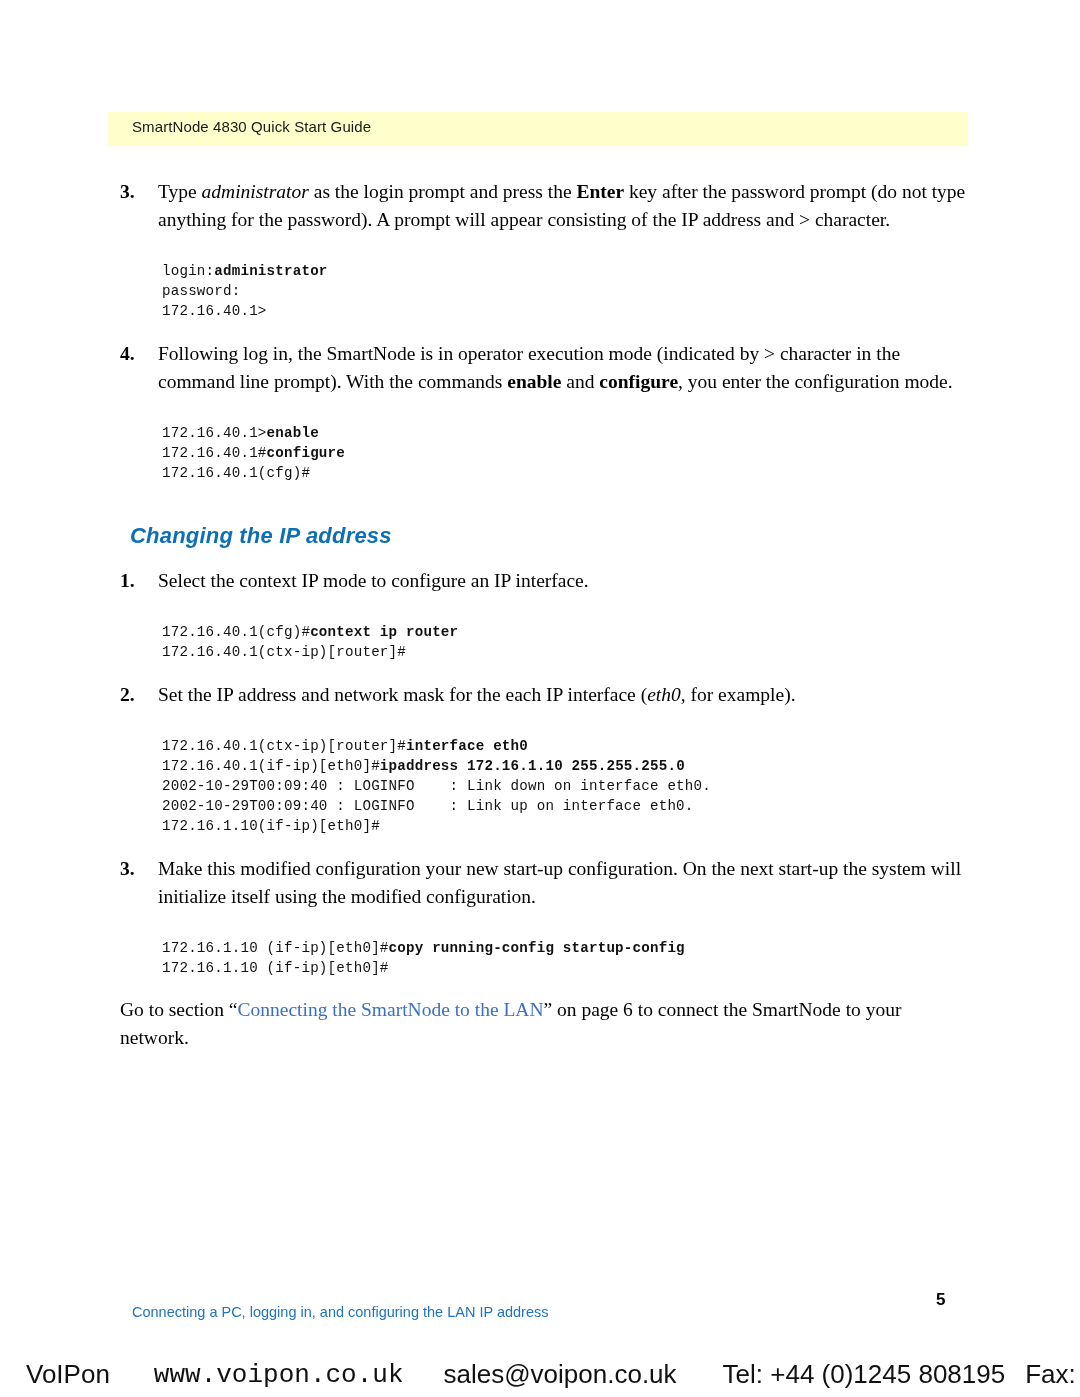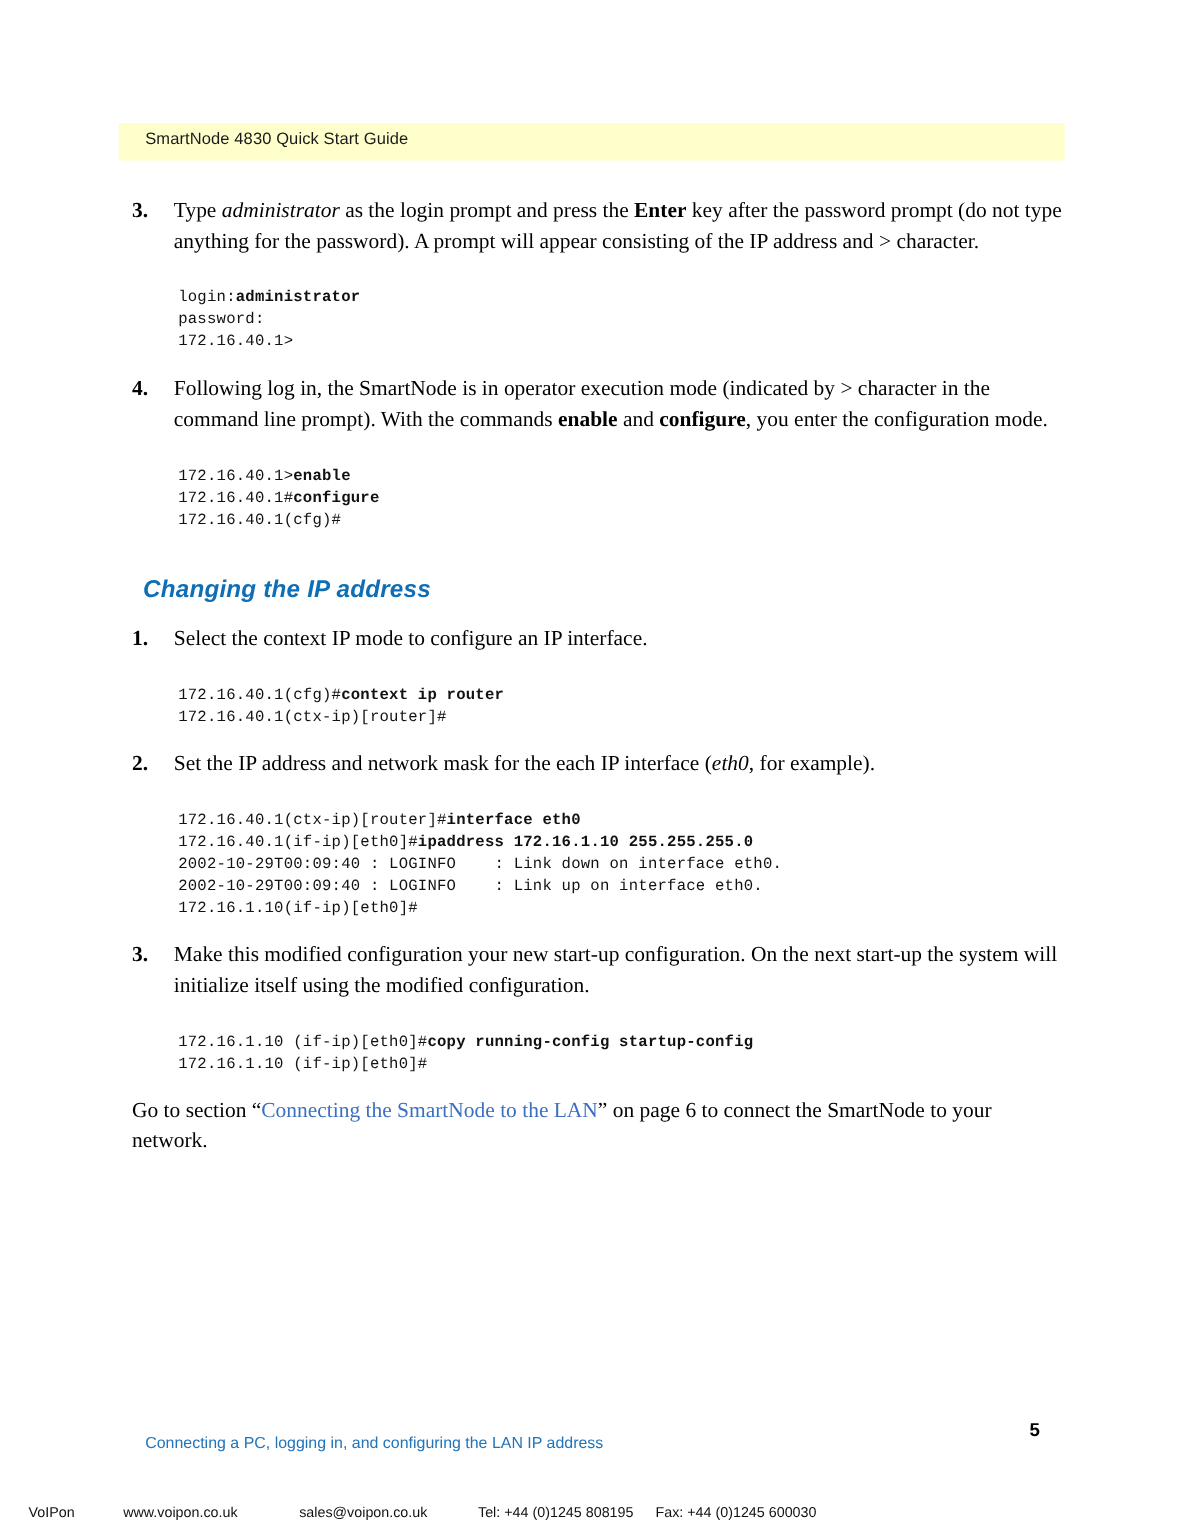--- a/index.html
+++ b/index.html
@@ -154,28 +154,28 @@
   
   .banner {
     position: absolute;
     left: 0;
     top: 1352px;
     width: 1080px;
     height: 45px;
     display: flex;
     align-items: center;
     font-family: "Liberation Sans", sans-serif;
-    font-size: 13px;
+    font-size: 26px;
     color: #111111;
     white-space: nowrap;
   }
   .banner span { display: inline-block; }
   .b-brand { margin-left: 26px; }
-  .b-web   { margin-left: 44px; }
-  .b-mail  { margin-left: 56px; }
+  .b-web   { margin-left: 44px; font-family: Liberation Mono, monospace; }
+  .b-mail  { margin-left: 40px; }
   .b-tel   { margin-left: 46px; }
   .b-fax   { margin-left: 20px; }
 </style>
 </head>
 <body>
 
 <div class="page">
 
   <div class="header-band"></div>
   <div class="header-text">SmartNode 4830 Quick Start Guide</div>

